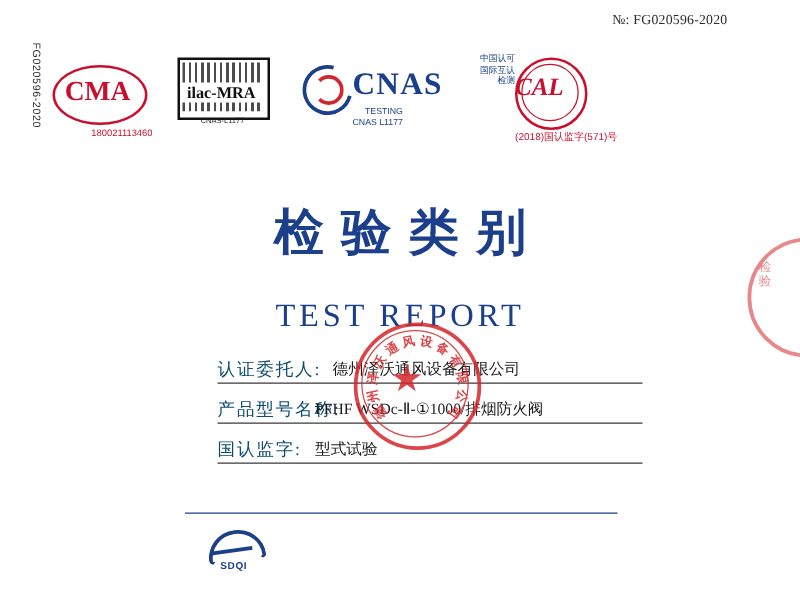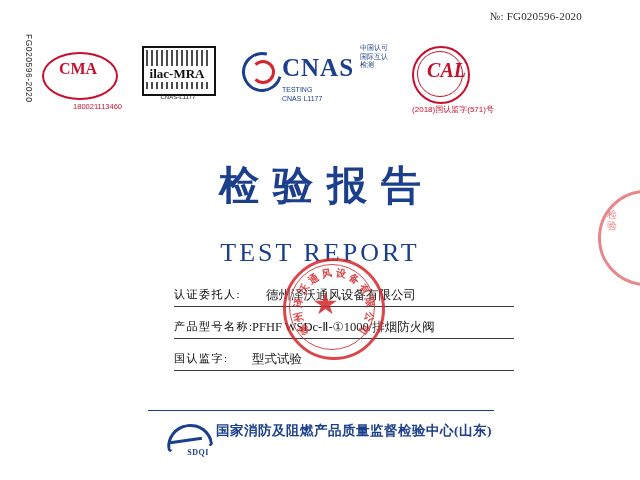--- a/index.html
+++ b/index.html
@@ -67,21 +67,21 @@
     border: 2.5px solid #c8102e;
     border-radius: 50%;
   }
   .cma .txt {
     position: absolute;
     left: 0; top: 8px;
     width: 72px;
     text-align: center;
     color: #c8102e;
     font-weight: bold;
-    font-size: 16px;
+    font-size: 22px;
     letter-spacing: 0px;
     font-family: "Liberation Serif", serif;
   }
   .cma .code {
     position: absolute;
     left: -6px;
     top: 50px;
     width: 86px;
     text-align: right;
     color: #c8102e;
@@ -139,20 +139,21 @@
     font-family: "Liberation Sans", sans-serif;
   }
 
   
   .cnas {
     position: absolute;
     left: 240px;
     top: 8px;
     width: 170px;
     height: 66px;
+    text-align: right;
   }
   .cnas .mark {
     position: absolute;
     left: 0; top: 6px;
     width: 46px; height: 40px;
   }
   .cnas .mark .c1 {
     position: absolute;
     left: 2px; top: 2px;
     width: 34px; height: 34px;
@@ -215,21 +216,21 @@
     position: absolute;
     left: 17px; top: 5px;
     width: 44px; height: 44px;
     border: 1px solid #c8102e;
     border-radius: 50%;
   }
   .cal .letters {
     position: absolute;
     left: 12px; top: 13px;
     width: 54px;
-    text-align: right;
+    text-align: left;
     color: #c8102e;
     font-size: 20px;
     font-weight: bold;
     font-style: italic;
     font-family: "Liberation Serif", serif;
   }
   .cal .cert {
     position: absolute;
     left: -14px; top: 58px;
     width: 134px;
@@ -274,22 +275,22 @@
     width: 340px;
   }
   .field-row {
     position: relative;
     height: 32px;
   }
   .field-label {
     position: absolute;
     left: 0;
     top: 4px;
-    font-size: 11px;
-    color: #000000;
+    font-size: 14px;
+    color: #0c4a6e;
     letter-spacing: 1.5px;
     white-space: nowrap;
     font-family: "Liberation Serif", serif;
   }
   .field-value {
     position: absolute;
     top: 4px;
     font-size: 12.5px;
     color: #1a1a1a;
     white-space: nowrap;
@@ -412,28 +413,28 @@
   }
   .sdqi-mark .bar {
     position: absolute;
     left: 6px; top: 17px;
     width: 32px; height: 3px;
     background: #1b3f8b;
     transform: rotate(-8deg);
   }
   .sdqi-mark .name {
     position: absolute;
-    left: 11px; top: 26px;
+    left: 0; top: 26px;
     width: 46px;
     text-align: center;
     font-size: 8px;
     font-weight: bold;
     color: #1b3f8b;
     letter-spacing: .5px;
-    font-family: Liberation Serif, serif;
+    font-family: Liberation Sans, sans-serif;
   }
   .footer .cn {
     position: absolute;
     left: 68px;
     top: 2px;
     font-size: 13.5px;
     color: #1b3f8b;
     letter-spacing: .5px;
     font-weight: bold;
     white-space: nowrap;
@@ -495,21 +496,21 @@
     </div>
 
     <div class="cal">
       <div class="ring"></div>
       <div class="ring2"></div>
       <div class="letters">CAL</div>
       <div class="cert">(2018)国认监字(571)号</div>
     </div>
   </div>
 
-  <div class="title-cn">检验报告</div>
+  <div class="title-cn">检验类别</div>
   <div class="title-en">TEST REPORT</div>
 
   <div class="stamp-edge">
     <div class="t">检验</div>
   </div>
 
   <div class="fields">
     <div class="field-row r1">
       <span class="field-label">认证委托人:</span>
       <span class="field-value">德州泽沃通风设备有限公司</span>
@@ -546,16 +547,15 @@
     <div class="star"></div>
   </div>
 
   <div class="footer-rule"></div>
   <div class="footer">
     <div class="sdqi-mark">
       <div class="swoosh"></div>
       <div class="bar"></div>
       <div class="name">SDQI</div>
     </div>
-    <div class="cn">国家消防及阻燃产品质量监督检验中心(山东)</div>
   </div>
 
 </div>
 
 </body></html>

